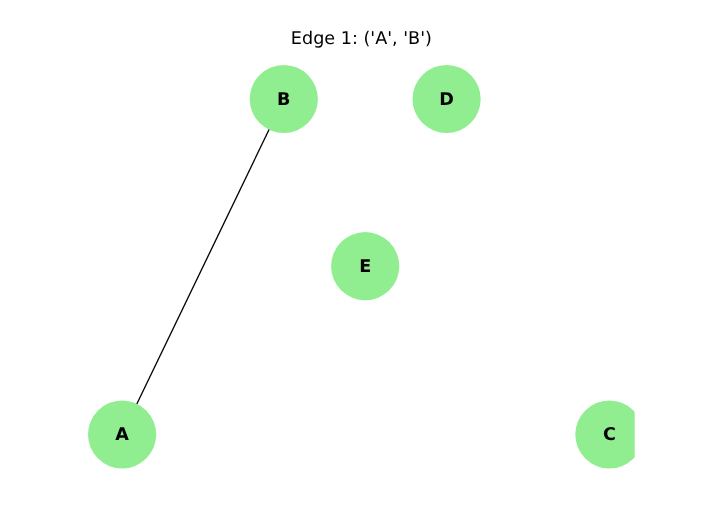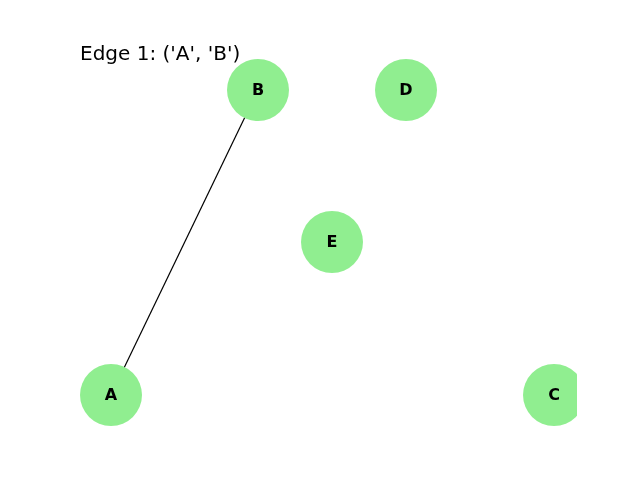--- a/index.html
+++ b/index.html
@@ -11,23 +11,24 @@
   #figure-canvas {
     position: relative;
     width: 640px;
     height: 480px;
     background: #ffffff;
     overflow: hidden;
   }
   #figure-title {
     position: absolute;
     left: 80px;
-    top: 44px;
+    top: 26px;
     width: 497px;
-    font-size: 20px;
+    text-align: center;
+    font-size: 16px;
     line-height: 18px;
     color: #000000;
     white-space: pre;
   }
   #axes-area {
     position: absolute;
     left: 80px;
     top: 57px;
     width: 497px;
     height: 371px;

